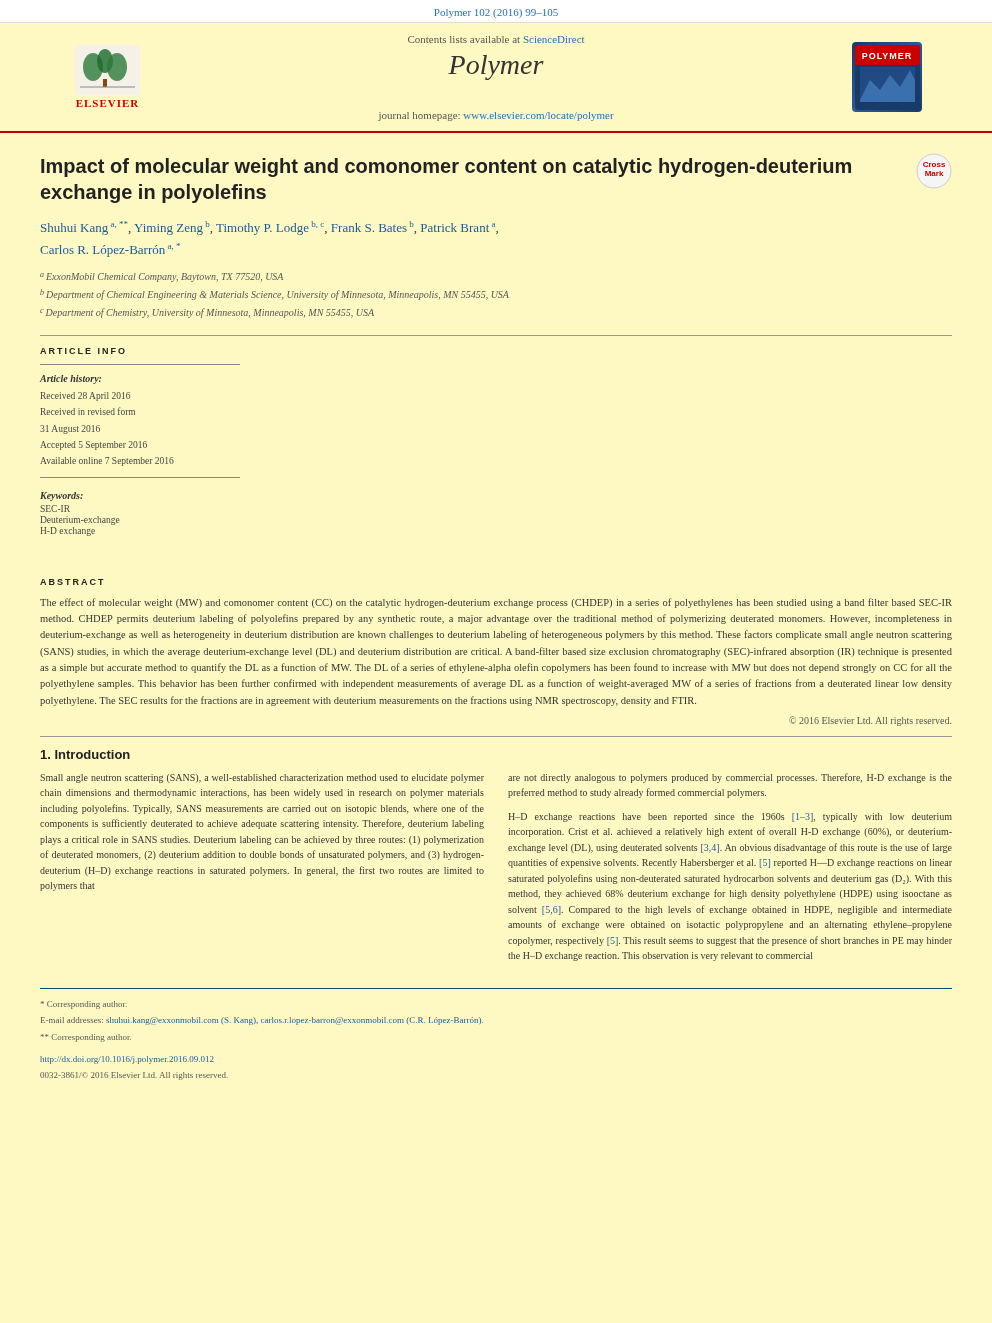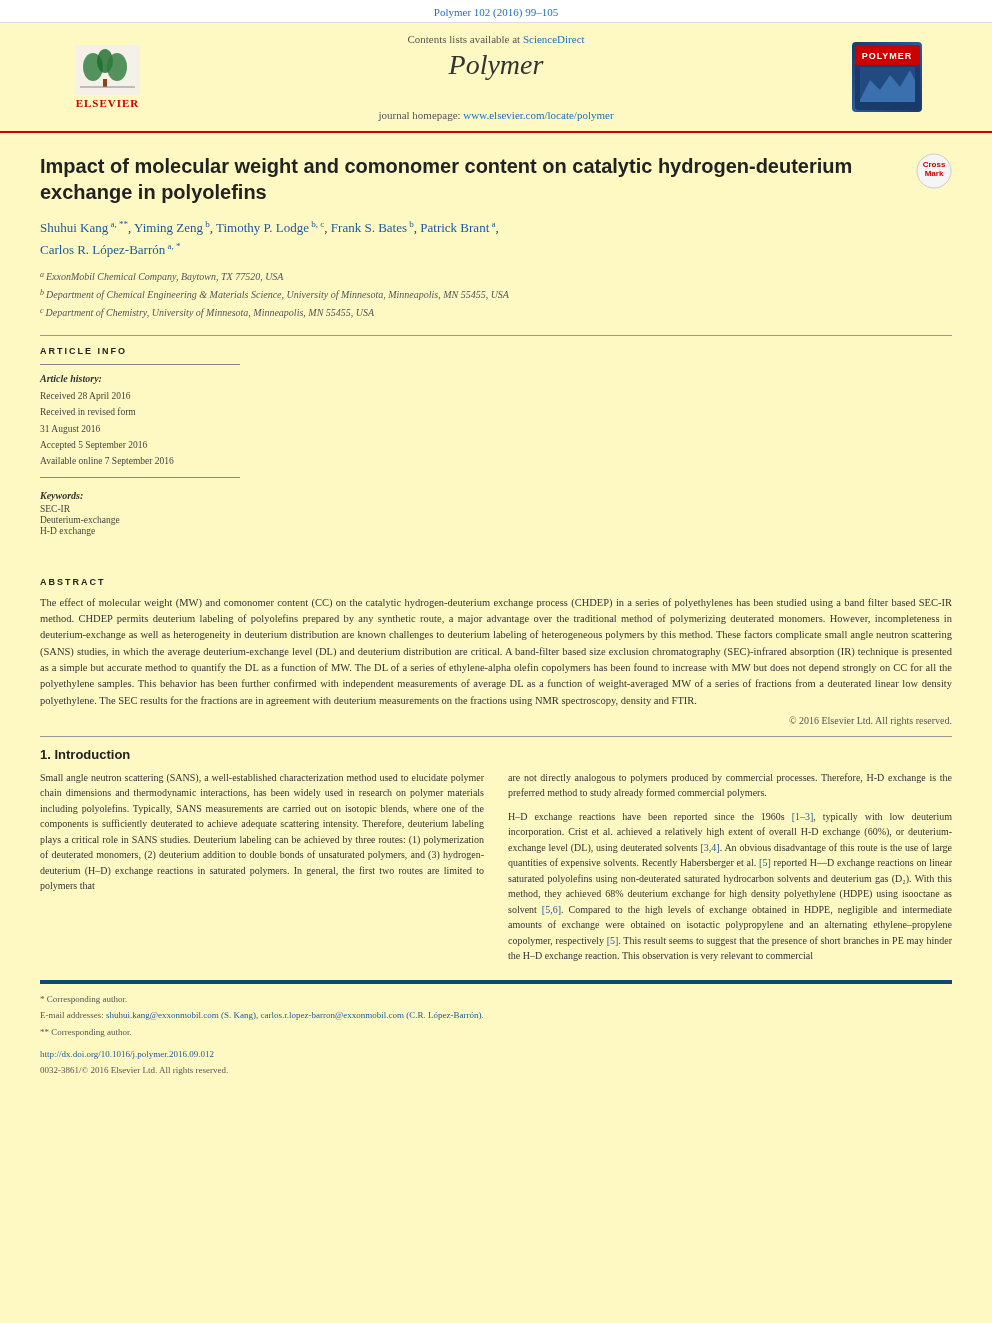--- a/index.html
+++ b/index.html
@@ -273,22 +273,22 @@
     }
     .body-text p {
       margin-bottom: 8px;
     }
     .ref-link {
       color: #1a5a9a;
     }
 
     
     .footnote-area {
-      margin-top: 8px;
-      border-top: 4px solid #0c4a6e;
+      margin-top: 16px;
+      border-top: 1px solid #0c4a6e;
       padding-top: 8px;
       font-size: 9px;
       color: #555;
       line-height: 1.6;
     }
     .footnote-item {
       margin-bottom: 2px;
     }
     .doi-link {
       color: #1a5a9a;

